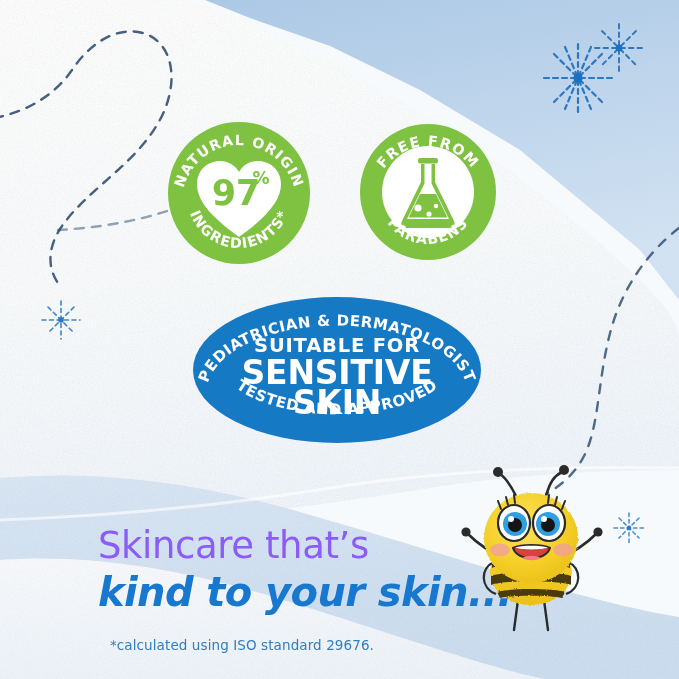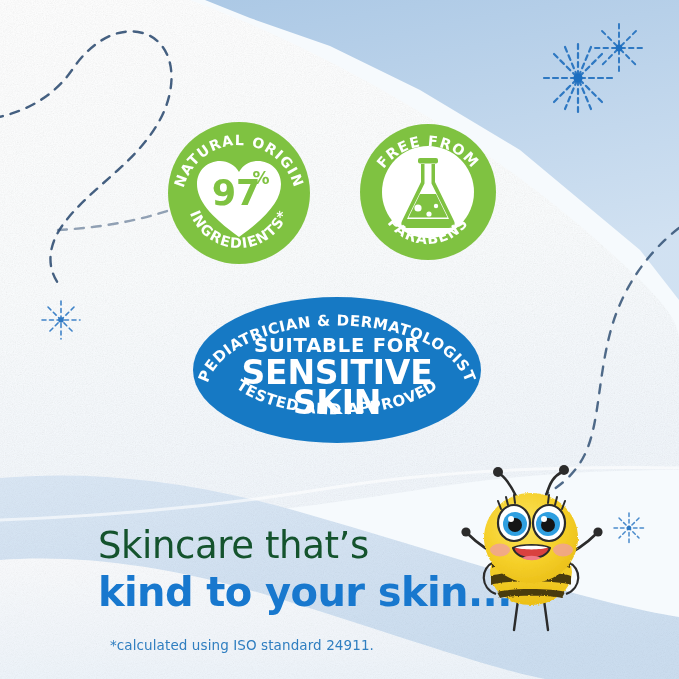--- a/index.html
+++ b/index.html
@@ -50,33 +50,34 @@
     position: absolute;
     left: 98px;
     top: 527px;
     width: 470px;
   }
   .headline-line1 {
     font-family: "DejaVu Sans", sans-serif;
     font-size: 37px;
     font-weight: 400;
     letter-spacing: -0.4px;
-    color: #14532d;
+    color: #8b5cf6;
     line-height: 1.0;
     white-space: nowrap;
   }
   .headline-line2 {
     font-family: "DejaVu Sans", sans-serif;
     font-size: 40px;
     font-weight: 700;
     letter-spacing: -0.6px;
     color: #1878ce;
     line-height: 1.12;
     margin-top: 6px;
     white-space: nowrap;
+    font-style: italic;
   }
   .footnote {
     position: absolute;
     left: 110px;
     top: 637px;
     font-family: "DejaVu Sans", sans-serif;
     font-size: 13.5px;
     font-weight: 400;
     color: #2f7ec0;
     letter-spacing: 0.1px;
@@ -352,15 +353,15 @@
         <path d="M70,106 C76,109 84,109 89,106 C84,103 75,103 70,106 Z" fill="#f07a86"></path>
       </g>
     </svg>
   </div>
 
   <div class="headline">
     <div class="headline-line1">Skincare that’s</div>
     <div class="headline-line2">kind to your skin...</div>
   </div>
 
-  <div class="footnote">*calculated using ISO standard 24911.</div>
+  <div class="footnote">*calculated using ISO standard 29676.</div>
 
 </div>
 
 </body></html>

